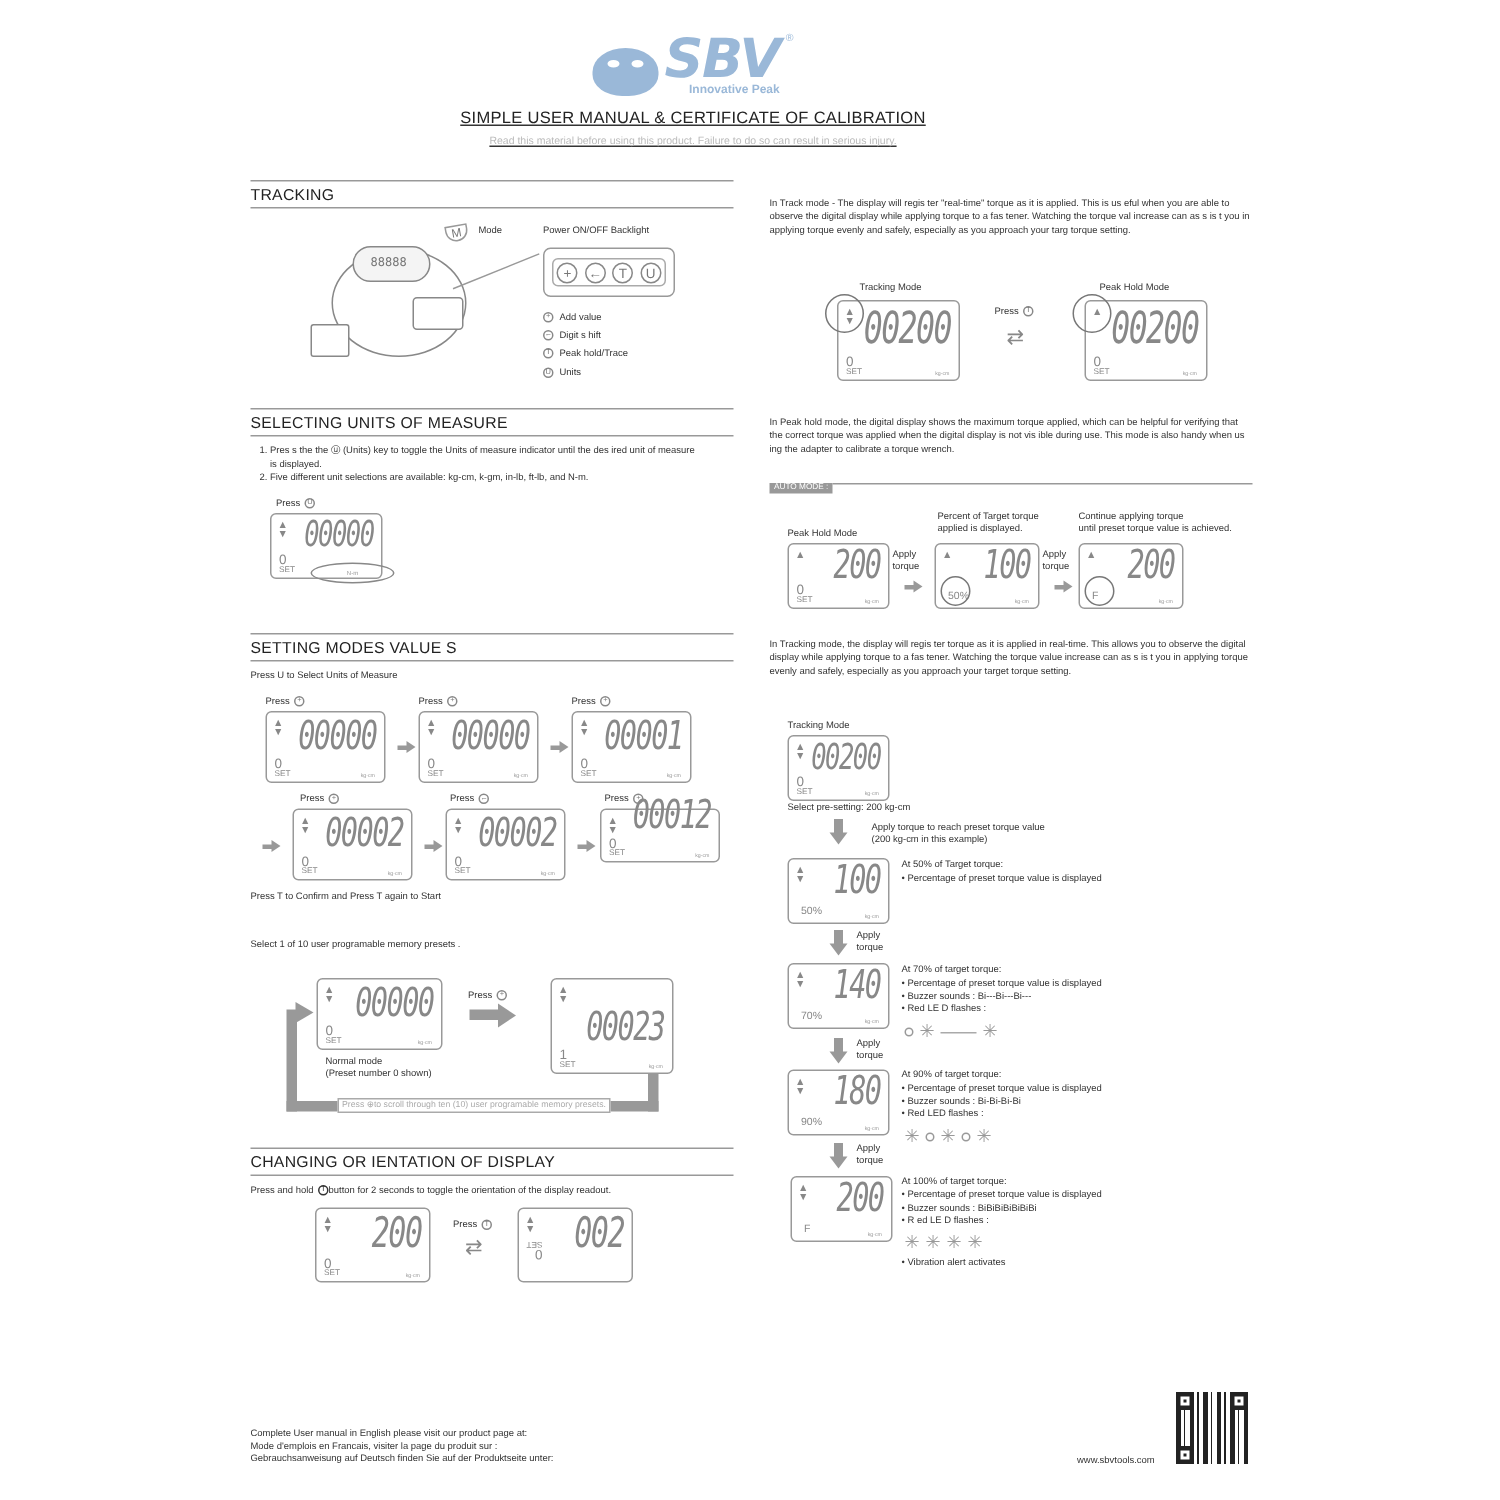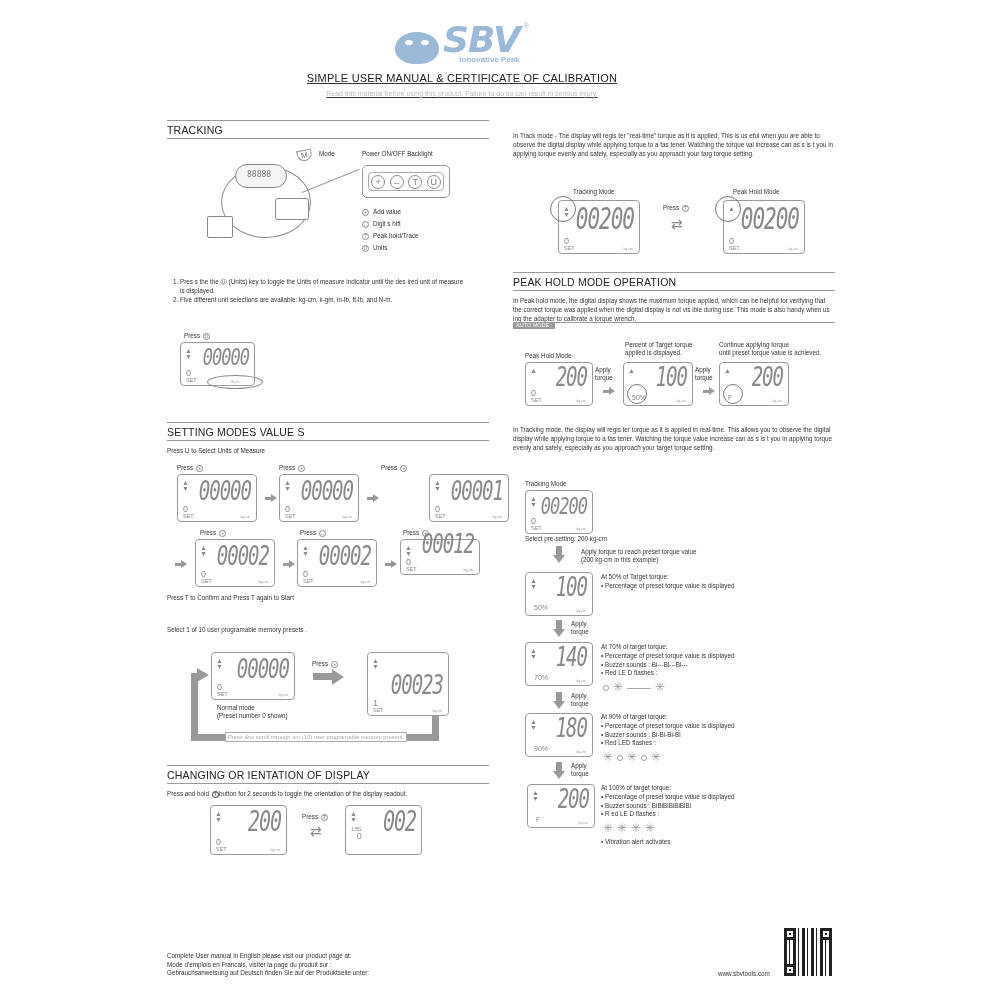--- a/index.html
+++ b/index.html
@@ -101,20 +101,21 @@
   <div style="position:absolute; left:135px; top:72px; width:62px; height:1px; background:#999; transform:rotate(-22deg); transform-origin:left;"></div>
   <div style="position:absolute; left:195px; top:88px;">
     <div class="label" style="position:relative; margin-bottom:4px;"><span class="small-circ" style="margin:0 4px 0 0;">+</span><span>Add value</span></div>
     <div class="label" style="position:relative; margin-bottom:4px;"><span class="small-circ" style="margin:0 4px 0 0;">←</span><span>Digit s hift</span></div>
     <div class="label" style="position:relative; margin-bottom:4px;"><span class="small-circ" style="margin:0 4px 0 0;">T</span><span>Peak hold/Trace</span></div>
     <div class="label" style="position:relative;"><span class="small-circ" style="margin:0 4px 0 0;">U</span><span>Units</span></div>
   </div>
 </div>
 
 <div class="section" style="left:167px; top:272px; width:322px; height:130px;">
+  <div class="sec-head">SELECTING UNITS OF MEASURE</div>
   <div class="para" style="margin-left:6px;">
     <div>1. Pres s the the  ⓤ  (Units) key to toggle the Units of measure indicator until the des ired unit of measure</div>
     <div style="padding-left:7px;">    is displayed.</div>
     <div>2. Five different unit selections are available: kg-cm, k-gm, in-lb, ft-lb, and N-m.</div>
   </div>
   <div class="label" style="left:17px; top:60px;"><span>Press</span><span class="small-circ">U</span></div>
   <div class="lcd" style="left:13px; top:70px; width:75px; height:44px;">
     <div class="arr">▲<br>▼</div>
     <div class="digits" style="bottom:14px; font-size:17px;">00000</div>
     <div class="set"><b>0</b><span>SET</span></div>
@@ -138,21 +139,21 @@
   <div class="label" style="left:112px; top:42px;"><span>Press</span><span class="small-circ">+</span></div>
   <div class="lcd" style="left:112px; top:52px; width:80px; height:48px;">
     <div class="arr">▲<br>▼</div>
     <div class="digits" style="bottom:15px; font-size:19px;">00000</div>
     <div class="set"><b>0</b><span>SET</span></div>
     <div class="unit">kg-cm</div>
   </div>
   <div class="arrow-r" style="left:206px; top:72px;"></div>
 
   <div class="label" style="left:214px; top:42px;"><span>Press</span><span class="small-circ">+</span></div>
-  <div class="lcd" style="left:214px; top:52px; width:80px; height:48px;margin-left:48px;">
+  <div class="lcd" style="left:214px; top:52px; width:80px; height:48px;">
     <div class="arr">▲<br>▼</div>
     <div class="digits" style="bottom:15px; font-size:19px;">00001</div>
     <div class="set"><b>0</b><span>SET</span></div>
     <div class="unit">kg-cm</div>
   </div>
 
   <div class="arrow-r" style="left:14px; top:138px;"></div>
   <div class="label" style="left:33px; top:107px;"><span>Press</span><span class="small-circ">+</span></div>
   <div class="lcd" style="left:28px; top:117px; width:80px; height:48px;">
     <div class="arr">▲<br>▼</div>
@@ -247,21 +248,20 @@
   <div class="lcd" style="left:210px; top:78px; width:82px; height:54px;">
     <div class="arr">▲</div>
     <div class="digits" style="bottom:17px; font-size:21px;">00200</div>
     <div class="set"><b>0</b><span>SET</span></div>
     <div class="unit">kg-cm</div>
   </div>
   <div style="position:absolute; left:202px; top:74px; width:26px; height:26px; border:1px solid #777; border-radius:50%;"></div>
 </div>
 
 <div class="section" style="left:513px; top:272px; width:322px; height:140px;">
-  <div class="sec-head">PEAK HOLD MODE OPERATION</div>
   <div class="para">In Peak hold mode, the digital display shows the maximum torque applied, which can be helpful for verifying that the correct torque was applied when the digital display is not vis ible during use. This mode is also handy when us ing the adapter to calibrate a torque wrench.</div>
   <div class="auto-mode" style="left:0; top:50px;">AUTO MODE :</div>
   <div class="auto-line" style="left:42px; top:50px; width:280px;"></div>
 
   <div class="label" style="left:12px; top:80px;">Peak Hold Mode</div>
   <div class="label" style="left:112px; top:69px;">Percent of Target torque</div>
   <div class="label" style="left:112px; top:77px;">applied is displayed.</div>
   <div class="label" style="left:206px; top:69px;">Continue applying torque</div>
   <div class="label" style="left:206px; top:77px;">until preset torque value is achieved.</div>
 

